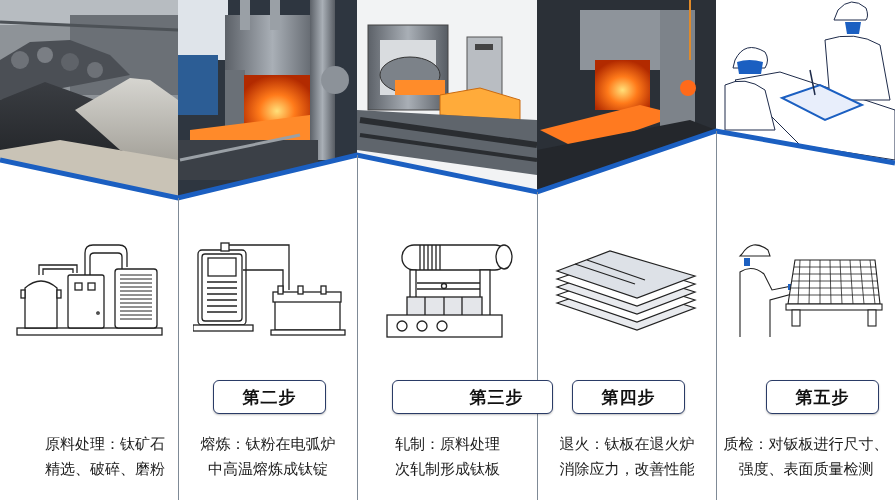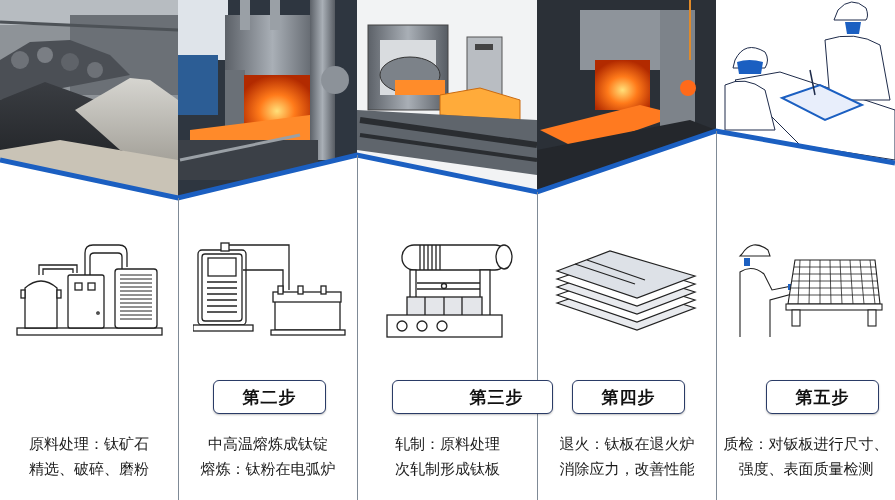--- a/index.html
+++ b/index.html
@@ -222,27 +222,27 @@
     <rect x="56" y="72" width="96" height="6"></rect>
       <rect x="62" y="78" width="8" height="16"></rect>
       <rect x="138" y="78" width="8" height="16"></rect>
   </svg>
 
   <div class="step-btn" style="left:213px;width:111px;">第二步</div>
   <div class="step-btn" style="left:392px;width:111px;padding-left:48px;">第三步</div>
   <div class="step-btn" style="left:572px;width:111px;">第四步</div>
   <div class="step-btn" style="left:760px;width:111px;margin-left:6px;">第五步</div>
 
-  <div class="desc" style="left:0;width:178px;">
+  <div class="desc" style="left:0;width:178px;padding-left:16px;">
     <div>原料处理：钛矿石</div>
     <div>精选、破碎、磨粉</div>
   </div>
   <div class="desc" style="left:179px;width:178px;">
+    <div>熔炼：钛粉在电弧炉</div>
     <div>中高温熔炼成钛锭</div>
-    <div>熔炼：钛粉在电弧炉</div>
   </div>
   <div class="desc" style="left:358px;width:179px;">
     <div>轧制：原料处理</div>
     <div>次轧制形成钛板</div>
   </div>
   <div class="desc" style="left:538px;width:178px;">
     <div>退火：钛板在退火炉</div>
     <div>消除应力，改善性能</div>
   </div>
   <div class="desc" style="left:717px;width:178px;">

